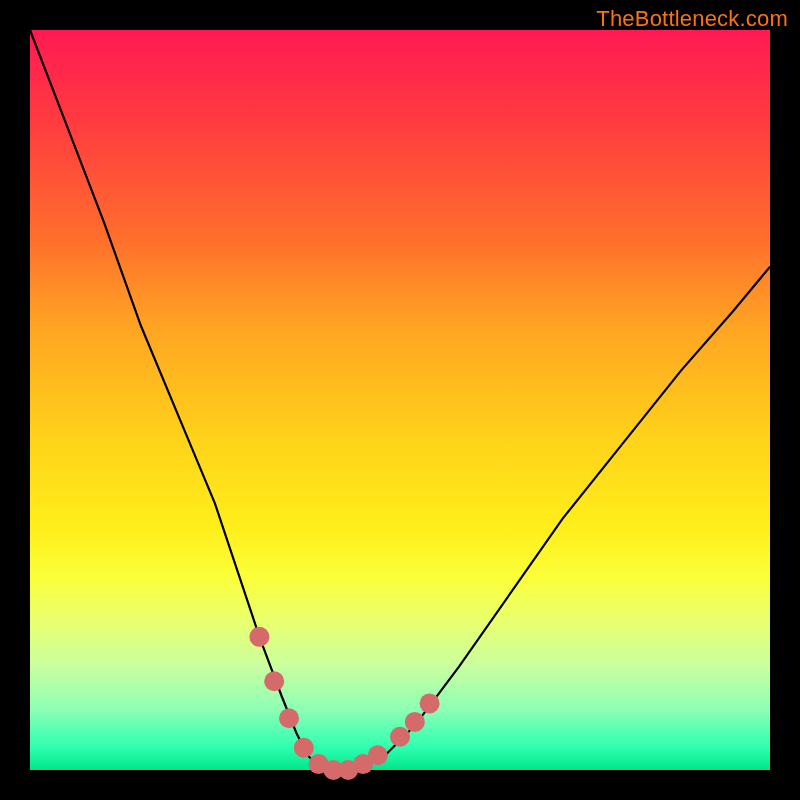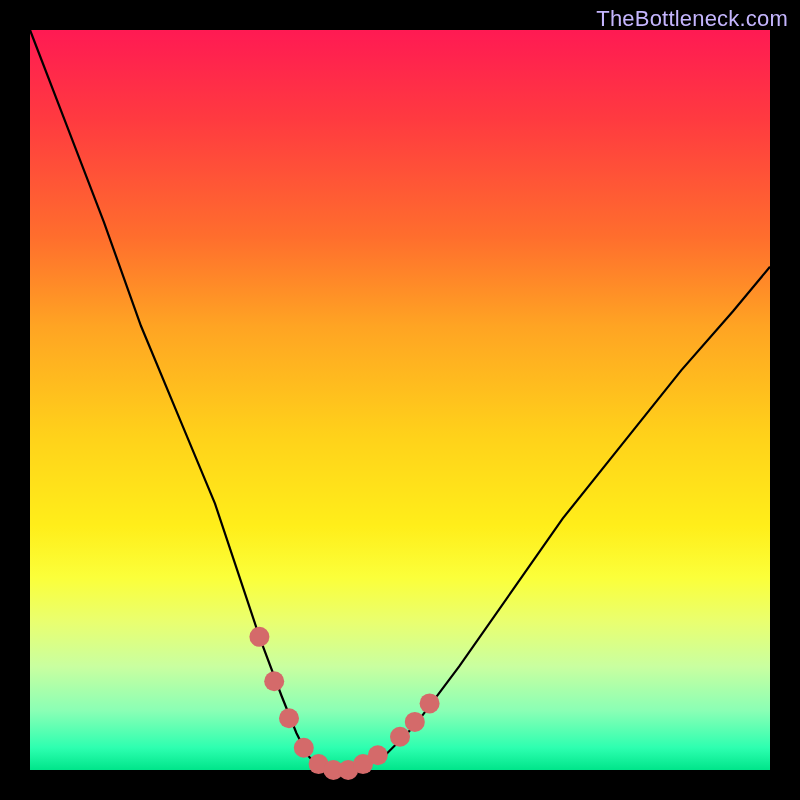--- a/index.html
+++ b/index.html
@@ -29,21 +29,21 @@
       #c9ffa0 86%,
       #8affb5 92%,
       #2dffb0 97%,
       #00e58a 100%
     );
   }
   .watermark {
     position: absolute;
     top: 6px;
     right: 12px;
-    color: #c4b5fd;
+    color: #f97316;
     font-size: 22px;
     font-weight: 500;
     letter-spacing: 0.2px;
   }
   .curve-svg {
     position: absolute;
     left: 30px;
     top: 30px;
     width: 740px;
     height: 740px;

